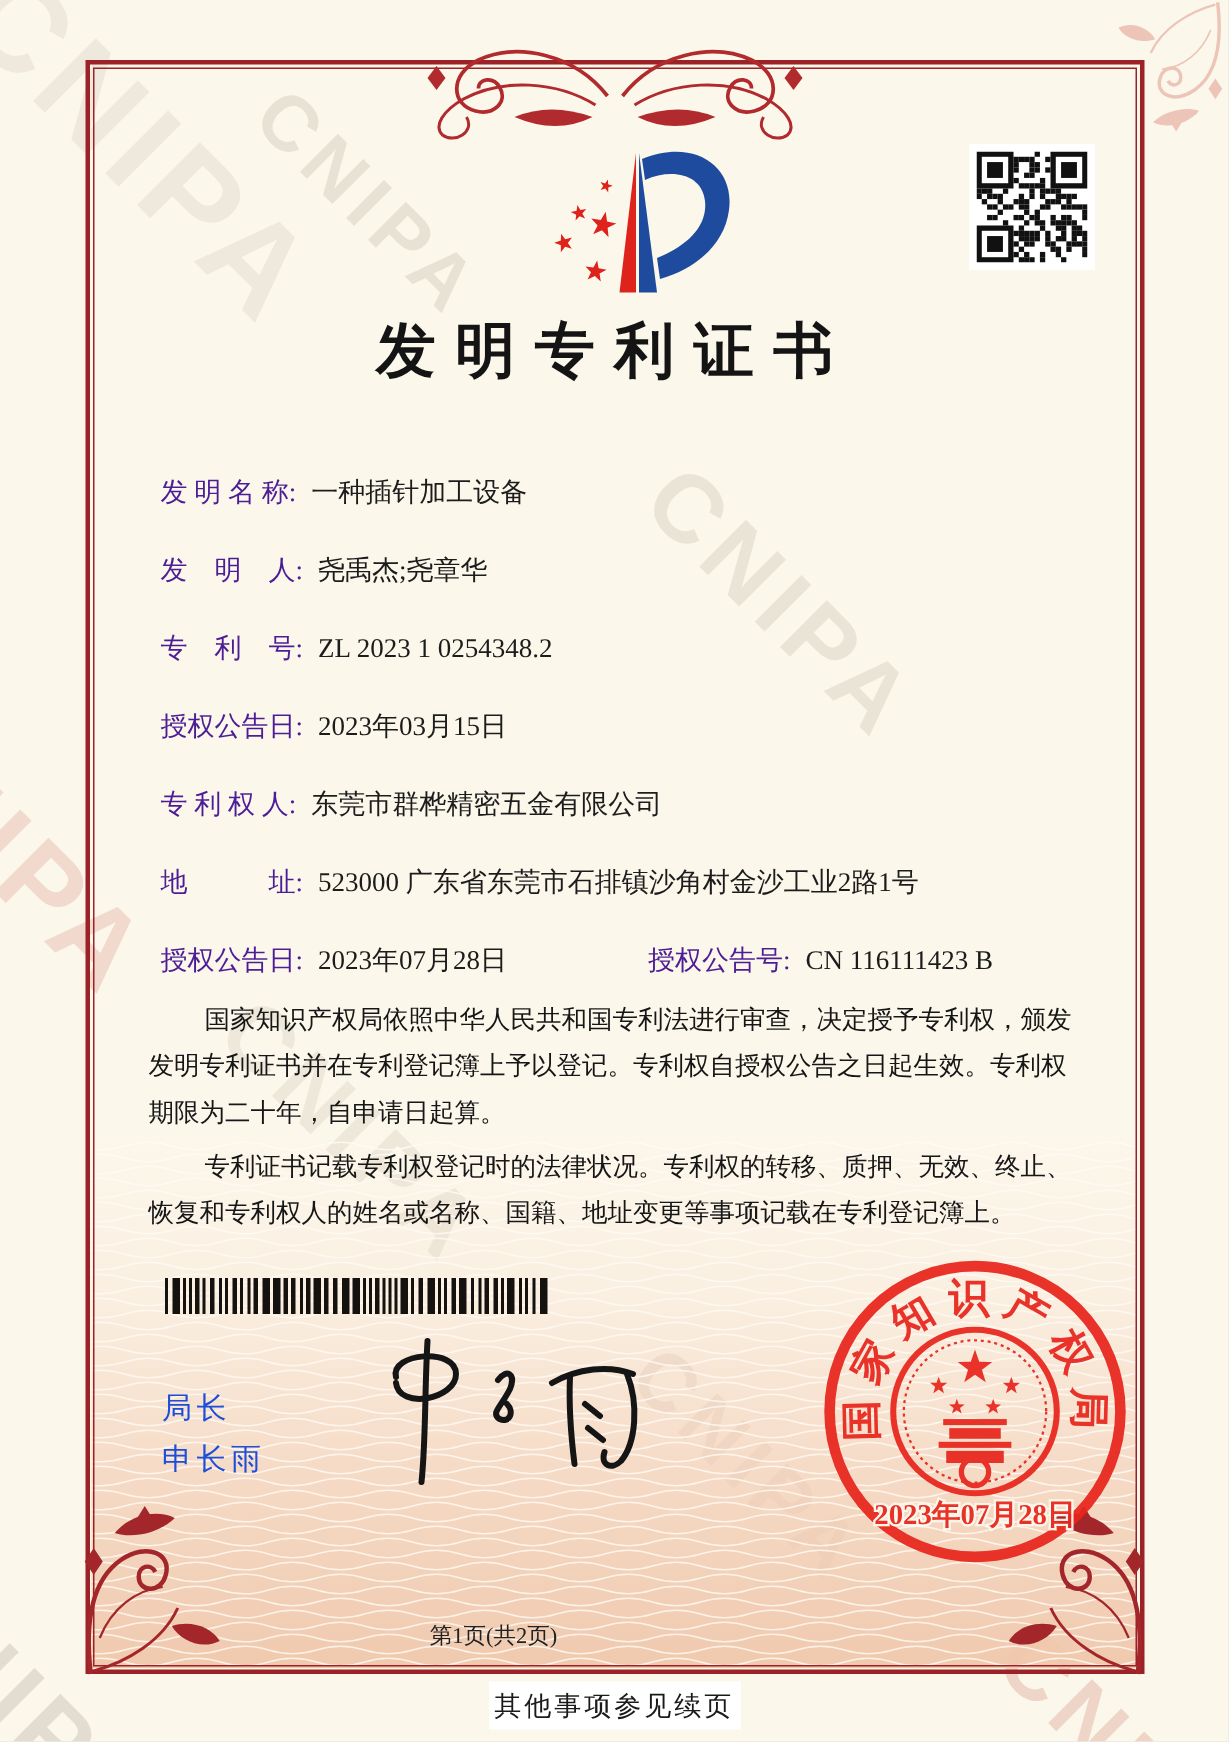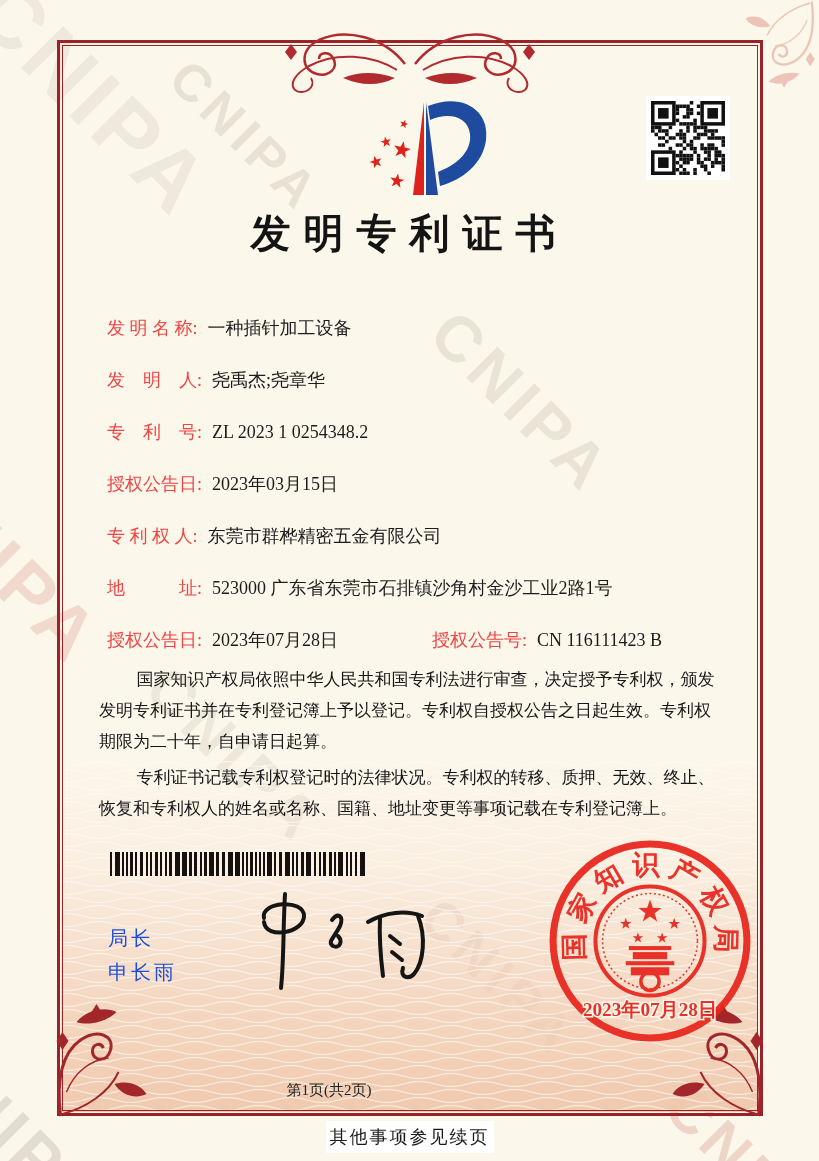--- a/index.html
+++ b/index.html
@@ -17,21 +17,21 @@
   .frame{left:57px;top:40px;width:706px;height:1076px;box-sizing:border-box;border:3px solid #9b2226;}
   .frame .inner{position:absolute;inset:2px;border:1px solid #9b2226;}
   
   .certno{left:99px;top:97px;font-size:18px;letter-spacing:2px;color:#2b2b2b;}
   .logo{left:334px;top:92px;}
   .qrbox{left:646px;top:96px;width:84px;height:84px;background:#ffffff;display:flex;align-items:center;justify-content:center;}
   .title{left:0;top:206px;width:819px;text-align:center;font-size:40px;font-weight:bold;letter-spacing:13px;color:#141414;}
   
   .fields{left:107px;top:317px;width:640px;font-size:18px;}
   .frow{height:52px;line-height:22px;white-space:nowrap;position:relative;}
-  .flabel{color:#ef4444;margin-right:10px;}
+  .flabel{color:#4c1d95;margin-right:10px;}
   .fvalue{color:#1c1c1c;}
   .grantpair{position:absolute;left:325px;top:0;}
   
   .paras{left:99px;top:664px;width:626px;font-size:17px;line-height:31px;color:#161616;}
   .paras p{margin:0 0 5px 0;text-indent:2.2em;}
   
   .barcode{left:110px;top:852px;}
   
   .signer{font-family:"Liberation Sans","DejaVu Sans",sans-serif;font-size:20px;color:#1d4ed8;letter-spacing:3px;}
   .signer-title{left:108px;top:925px;}

